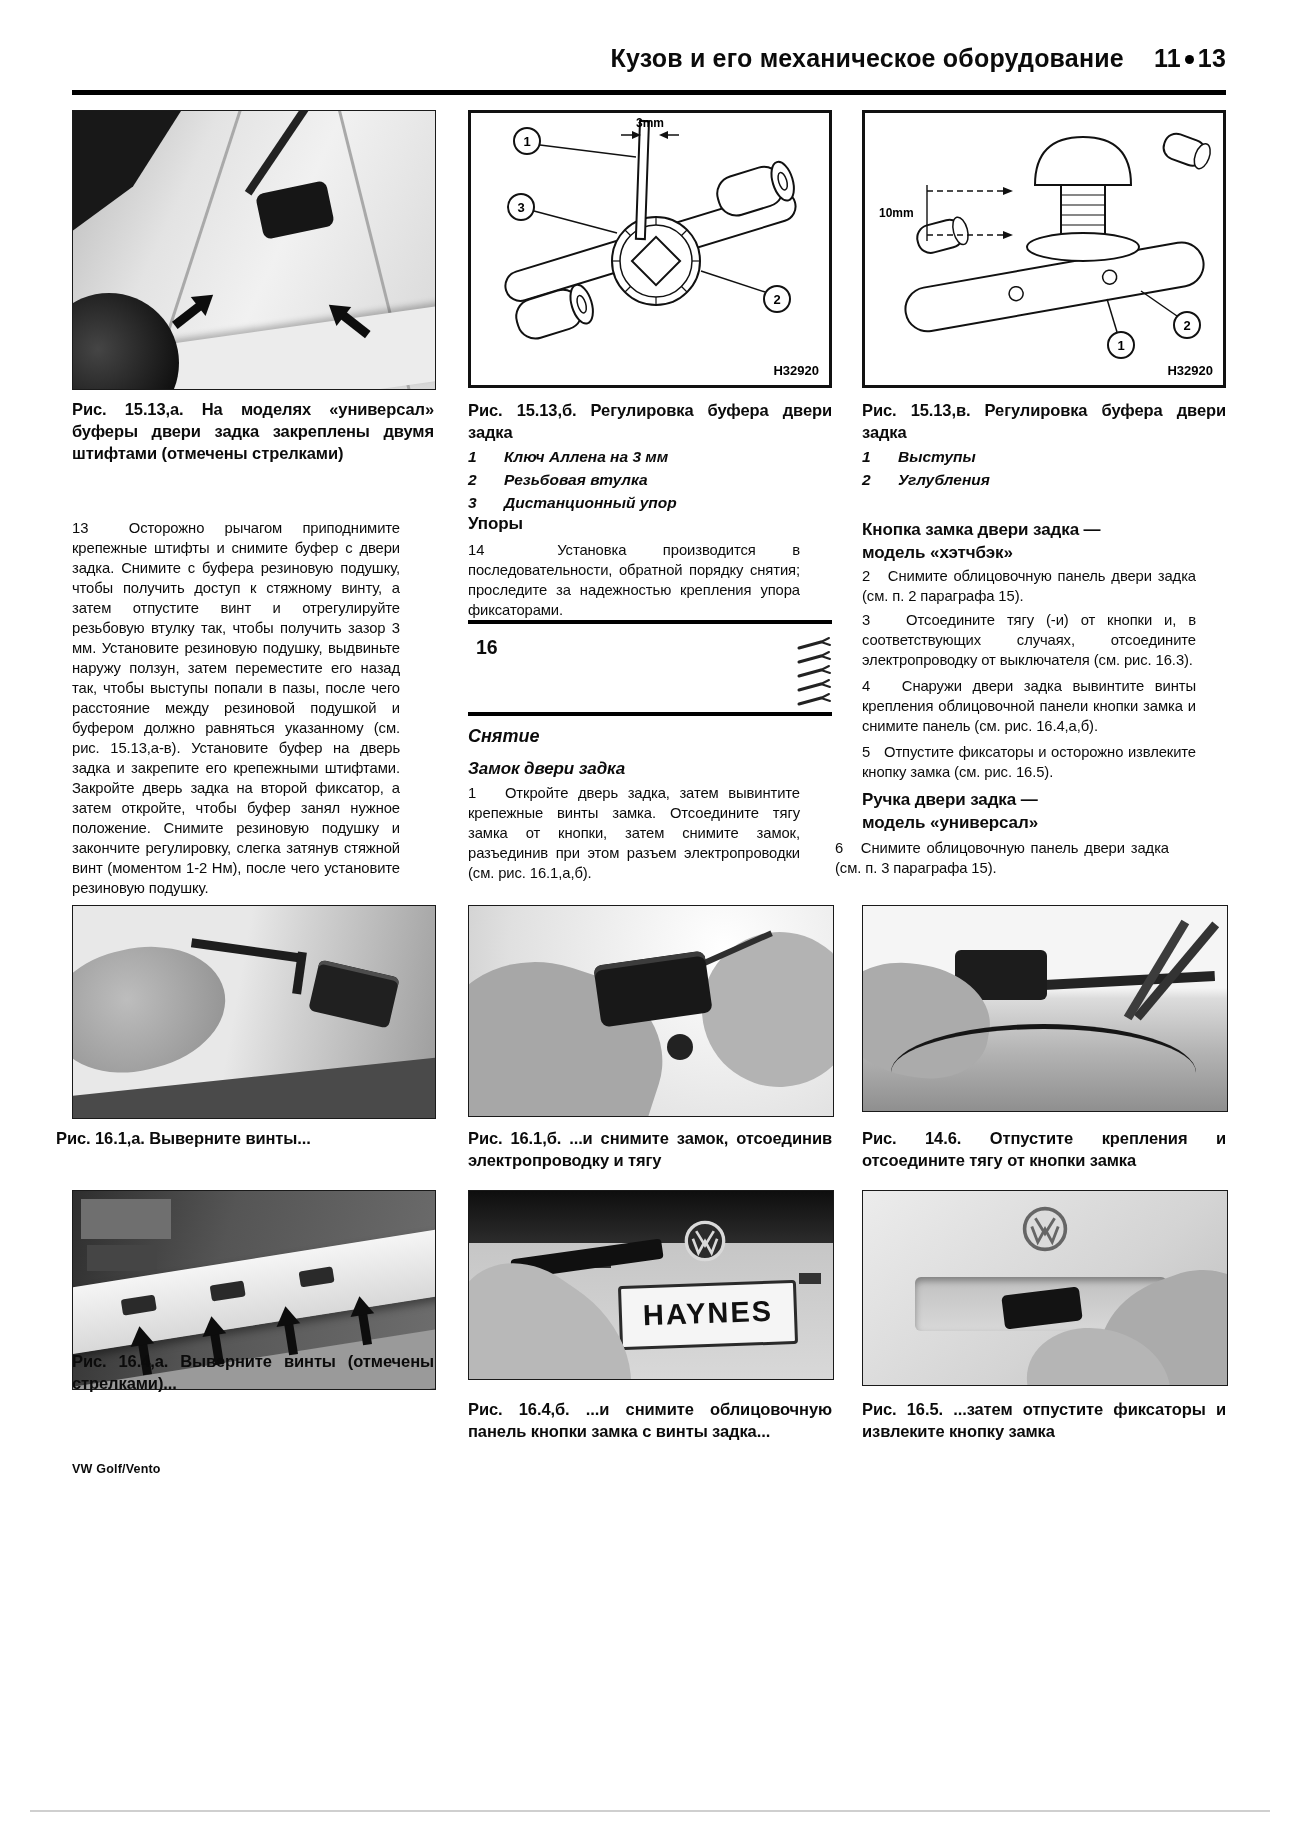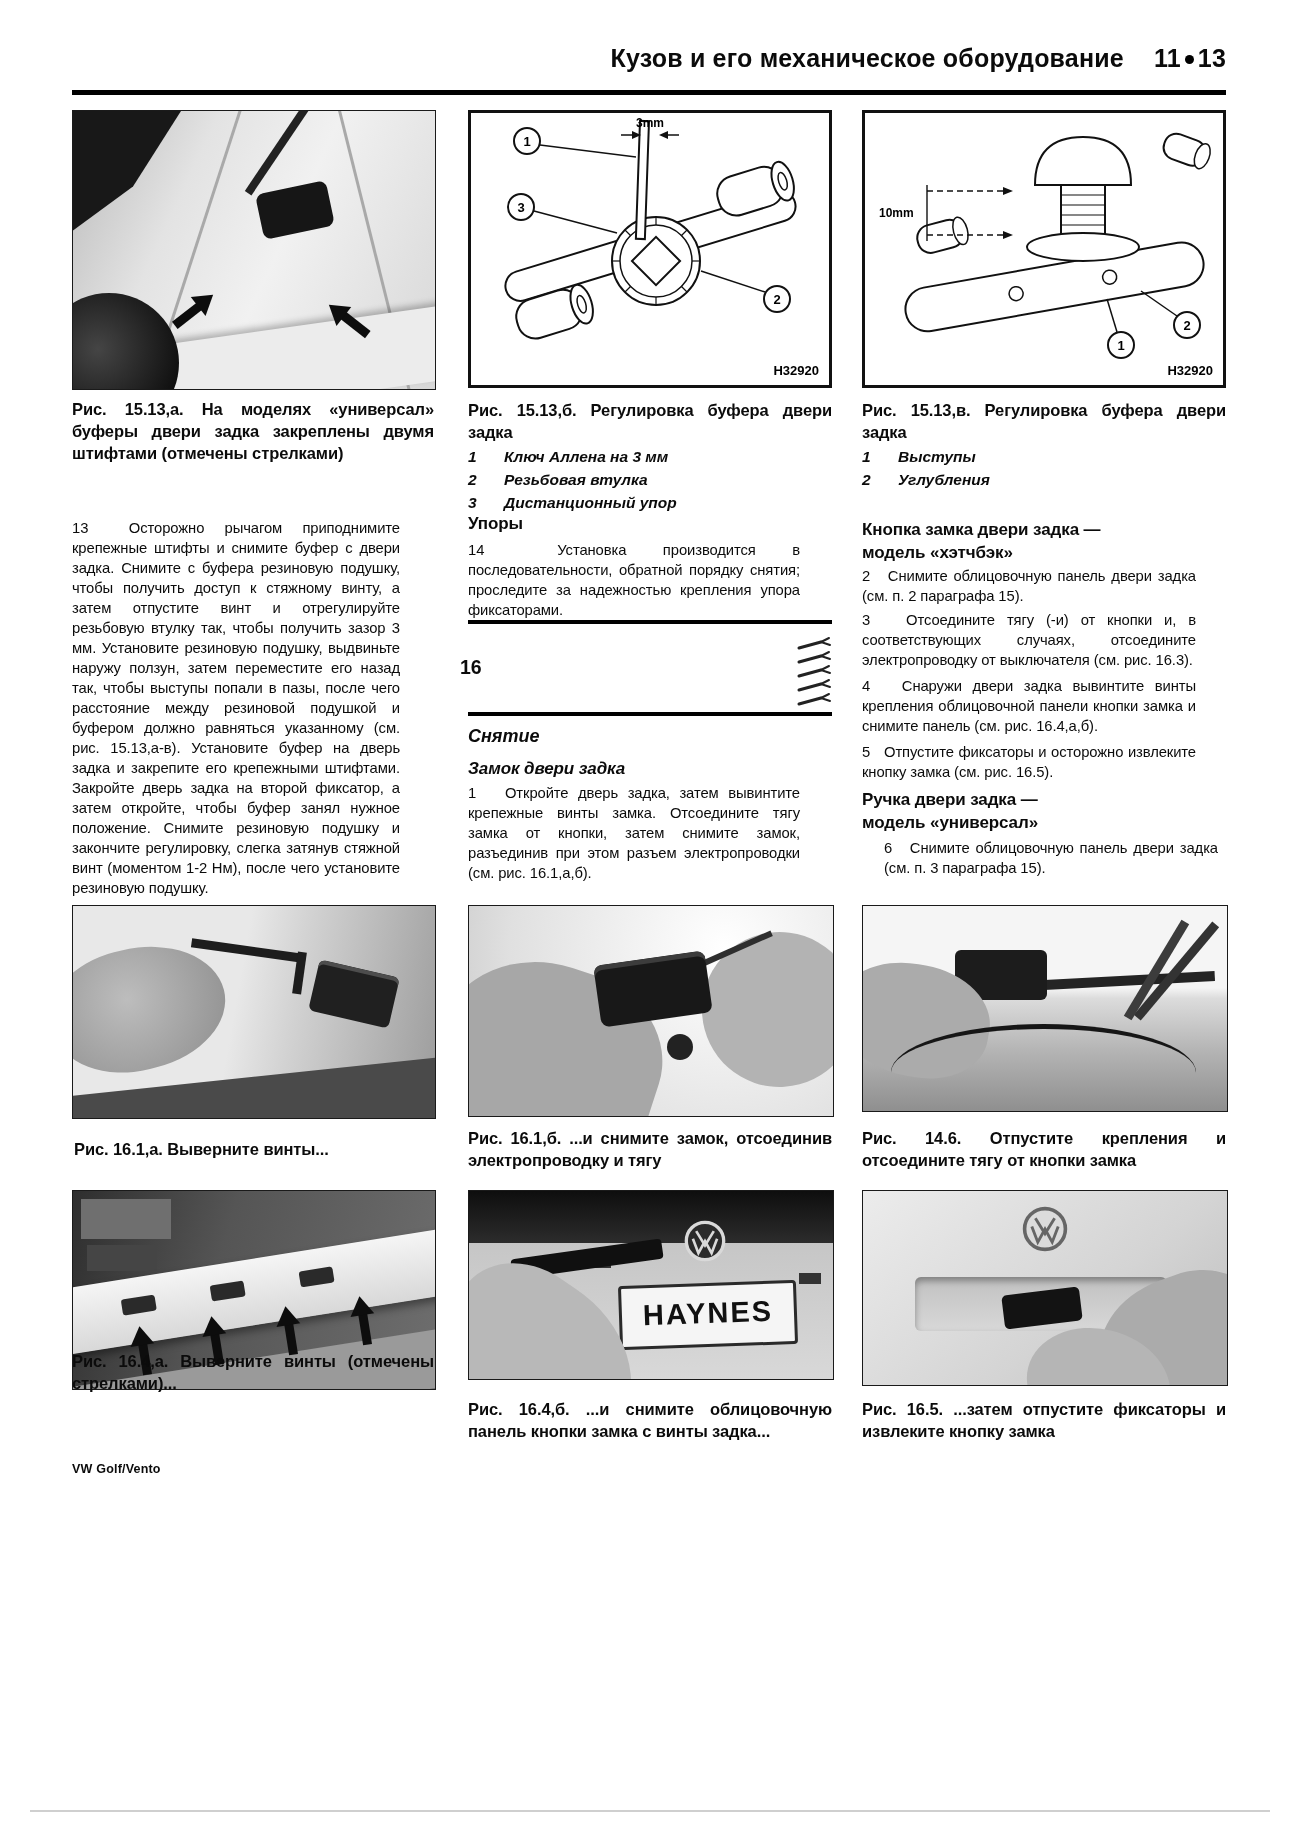--- a/index.html
+++ b/index.html
@@ -223,21 +223,21 @@
       <span>Углубления</span>
     </div>
 </div>
 
 <div class="body-txt" style="left:72px;top:518px;width:328px;">13&nbsp;&nbsp;Осторожно рычагом приподнимите крепежные штифты и снимите буфер с двери задка. Снимите с буфера резиновую подушку, чтобы получить доступ к стяжному винту, а затем отпустите винт и отрегулируйте резьбовую втулку так, чтобы получить зазор 3 мм. Установите резиновую подушку, выдвиньте наружу ползун, затем переместите его назад так, чтобы выступы попали в пазы, после чего расстояние между резиновой подушкой и буфером должно равняться указанному (см. рис. 15.13,а-в). Установите буфер на дверь задка и закрепите его крепежными штифтами. Закройте дверь задка на второй фиксатор, а затем откройте, чтобы буфер занял нужное положение. Снимите резиновую подушку и закончите регулировку, слегка затянув стяжной винт (моментом 1-2 Нм), после чего установите резиновую подушку.</div>
 
 <div class="h-bold" style="left:468px;top:512px;width:330px;">Упоры</div>
 <div class="body-txt" style="left:468px;top:540px;width:332px;">14&nbsp;&nbsp;Установка производится в последовательности, обратной порядку снятия; проследите за надежностью крепления упора фиксаторами.</div>
 
 <div class="sec-rule" style="left:468px;top:620px;"></div>
-<div class="sec16" style="left:460px;top:634px;margin-top:20px;">
+<div class="sec16" style="left:476px;top:634px;">
   <span class="num">16</span>
 </div>
 <svg class="abs" style="left:793px;top:634px;" width="44" height="74" viewBox="0 0 44 74">
   <g stroke="#222" fill="none" stroke-linecap="round">
     <g transform="translate(4,6)">
         <path d="M2 8 L24 2" stroke-width="3"></path>
         <path d="M24 2 l8 -4 M24 2 l9 3" stroke-width="2"></path>
       </g>
     <g transform="translate(4,20)">
         <path d="M2 8 L24 2" stroke-width="3"></path>
@@ -268,21 +268,21 @@
   <span>модель «хэтчбэк»</span>
 </div>
 <div class="body-txt" style="left:862px;top:566px;width:334px;">2&nbsp;&nbsp;&nbsp;Снимите облицовочную панель двери задка (см. п. 2 параграфа 15).</div>
 <div class="body-txt" style="left:862px;top:610px;width:334px;">3&nbsp;&nbsp;&nbsp;Отсоедините тягу (-и) от кнопки и, в соответствующих случаях, отсоедините электропроводку от выключателя (см. рис. 16.3).</div>
 <div class="body-txt" style="left:862px;top:676px;width:334px;">4&nbsp;&nbsp;&nbsp;Снаружи двери задка вывинтите винты крепления облицовочной панели кнопки замка и снимите панель (см. рис. 16.4,а,б).</div>
 <div class="body-txt" style="left:862px;top:742px;width:334px;">5&nbsp;&nbsp;&nbsp;Отпустите фиксаторы и осторожно извлеките кнопку замка (см. рис. 16.5).</div>
 <div class="h-bold" style="left:862px;top:788px;width:360px;">
   <span>Ручка двери задка —</span><br>
   <span>модель «универсал»</span>
 </div>
-<div class="body-txt" style="left:884px;top:838px;width:334px;">6&nbsp;&nbsp;&nbsp;Снимите облицовочную панель двери задка (см. п. 3 параграфа 15).</div>
+<div class="body-txt" style="left:835px;top:838px;width:334px;">6&nbsp;&nbsp;&nbsp;Снимите облицовочную панель двери задка (см. п. 3 параграфа 15).</div>
 
 <div class="photo" style="left:72px;top:905px;width:362px;height:212px;background:linear-gradient(100deg,#e8e8e8 0 45%,#d2d2d2 60%,#9c9c9c 100%);">
   <div class="pd-bottom"></div>
   <div class="pd-hand"></div>
   <div class="pd-key"></div>
   <div class="pd-key2"></div>
   <div class="pd-lock"></div>
 </div>
 <div class="photo" style="left:468px;top:905px;width:364px;height:210px;background:radial-gradient(circle at 70% 20%,#ffffff,#e0e0e0 70%,#c8c8c8);">
   <div class="pe-hand-l"></div>
@@ -293,21 +293,21 @@
 </div>
 <div class="photo" style="left:862px;top:905px;width:364px;height:205px;background:linear-gradient(#f5f5f5 0 40%,#dcdcdc 45%,#b5b5b5 70%,#8f8f8f);">
   <div class="pf-mech"></div>
   <div class="pf-housing"></div>
   <div class="pf-hand"></div>
   <div class="pf-pliers1"></div>
   <div class="pf-pliers2"></div>
   <div class="pf-cable"></div>
 </div>
 
-<div class="caption" style="left:74px;top:1127px;width:362px;margin-top:11px;">Рис. 16.1,а. Выверните винты...</div>
+<div class="caption" style="left:56px;top:1127px;width:362px;">Рис. 16.1,а. Выверните винты...</div>
 <div class="caption" style="left:468px;top:1127px;width:364px;">Рис. 16.1,б. ...и снимите замок, отсоединив электропроводку и тягу</div>
 <div class="caption" style="left:862px;top:1127px;width:364px;">Рис. 14.6. Отпустите крепления и отсоедините тягу от кнопки замка</div>
 
 <div class="photo" style="left:72px;top:1190px;width:362px;height:198px;background:linear-gradient(105deg,#2e2e2e,#555 40%,#6e6e6e);">
   <div class="pg-shelf1"></div>
   <div class="pg-shelf2"></div>
   <div class="pg-band">
     <div class="pg-mark" style="left:70px;"></div>
     <div class="pg-mark" style="left:160px;"></div>
     <div class="pg-mark" style="left:250px;"></div>

